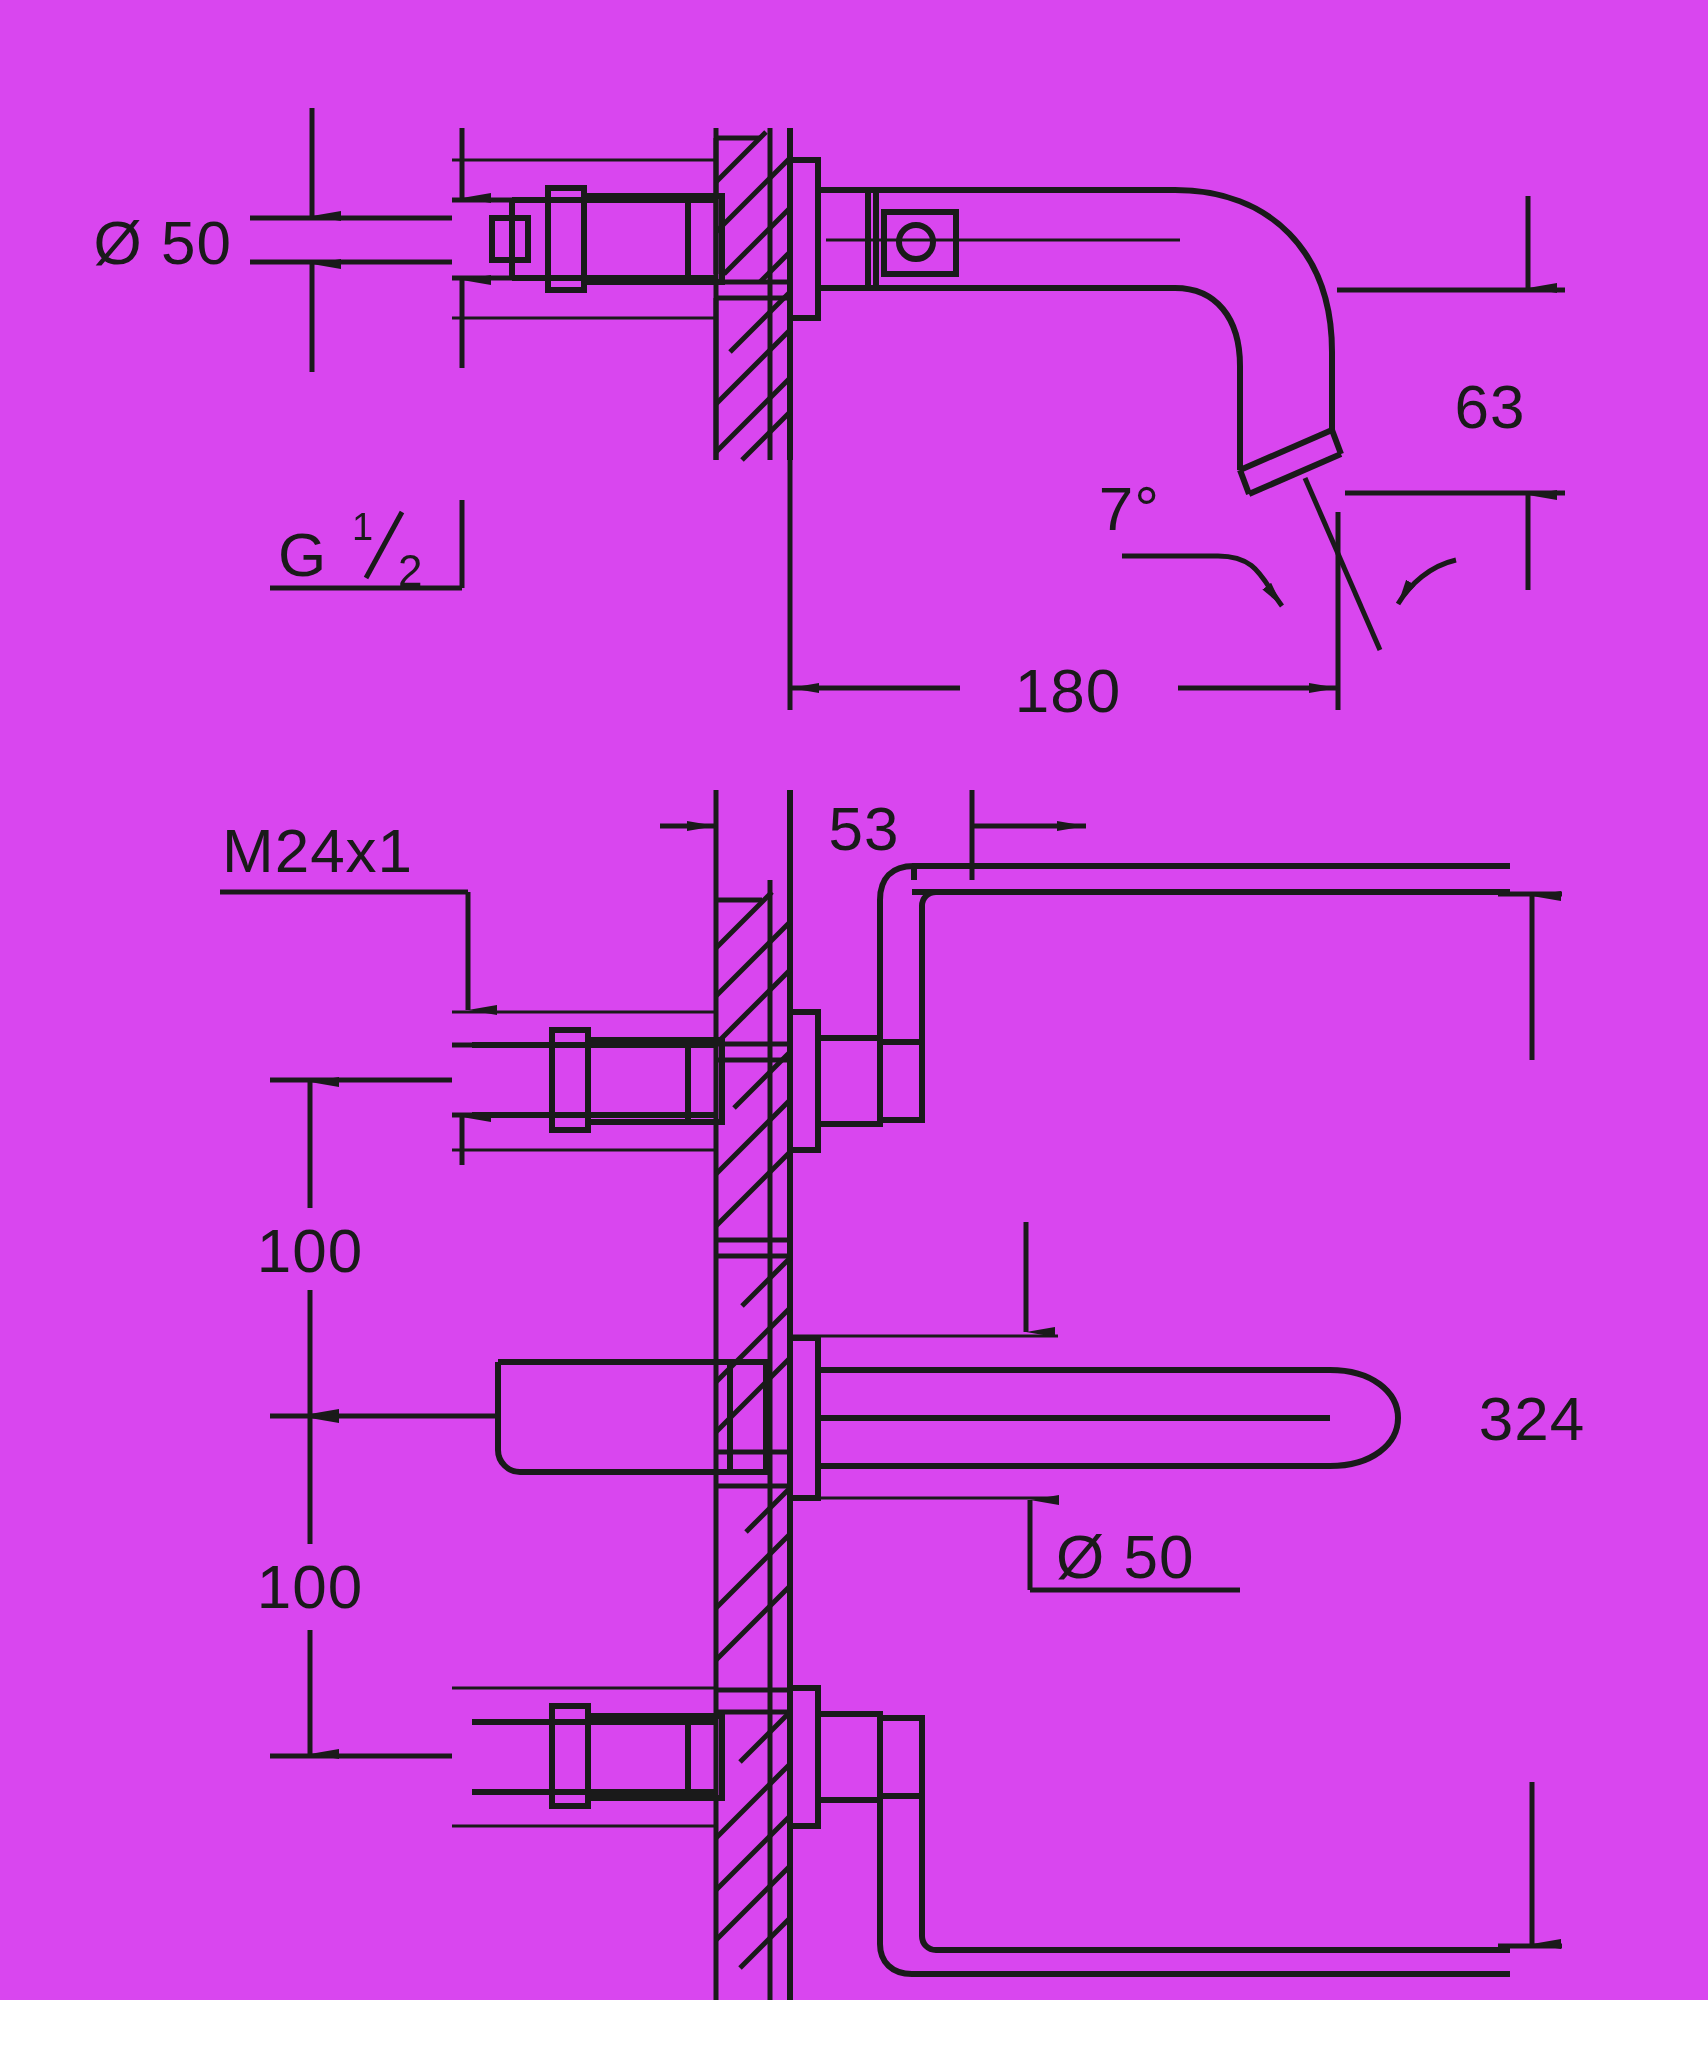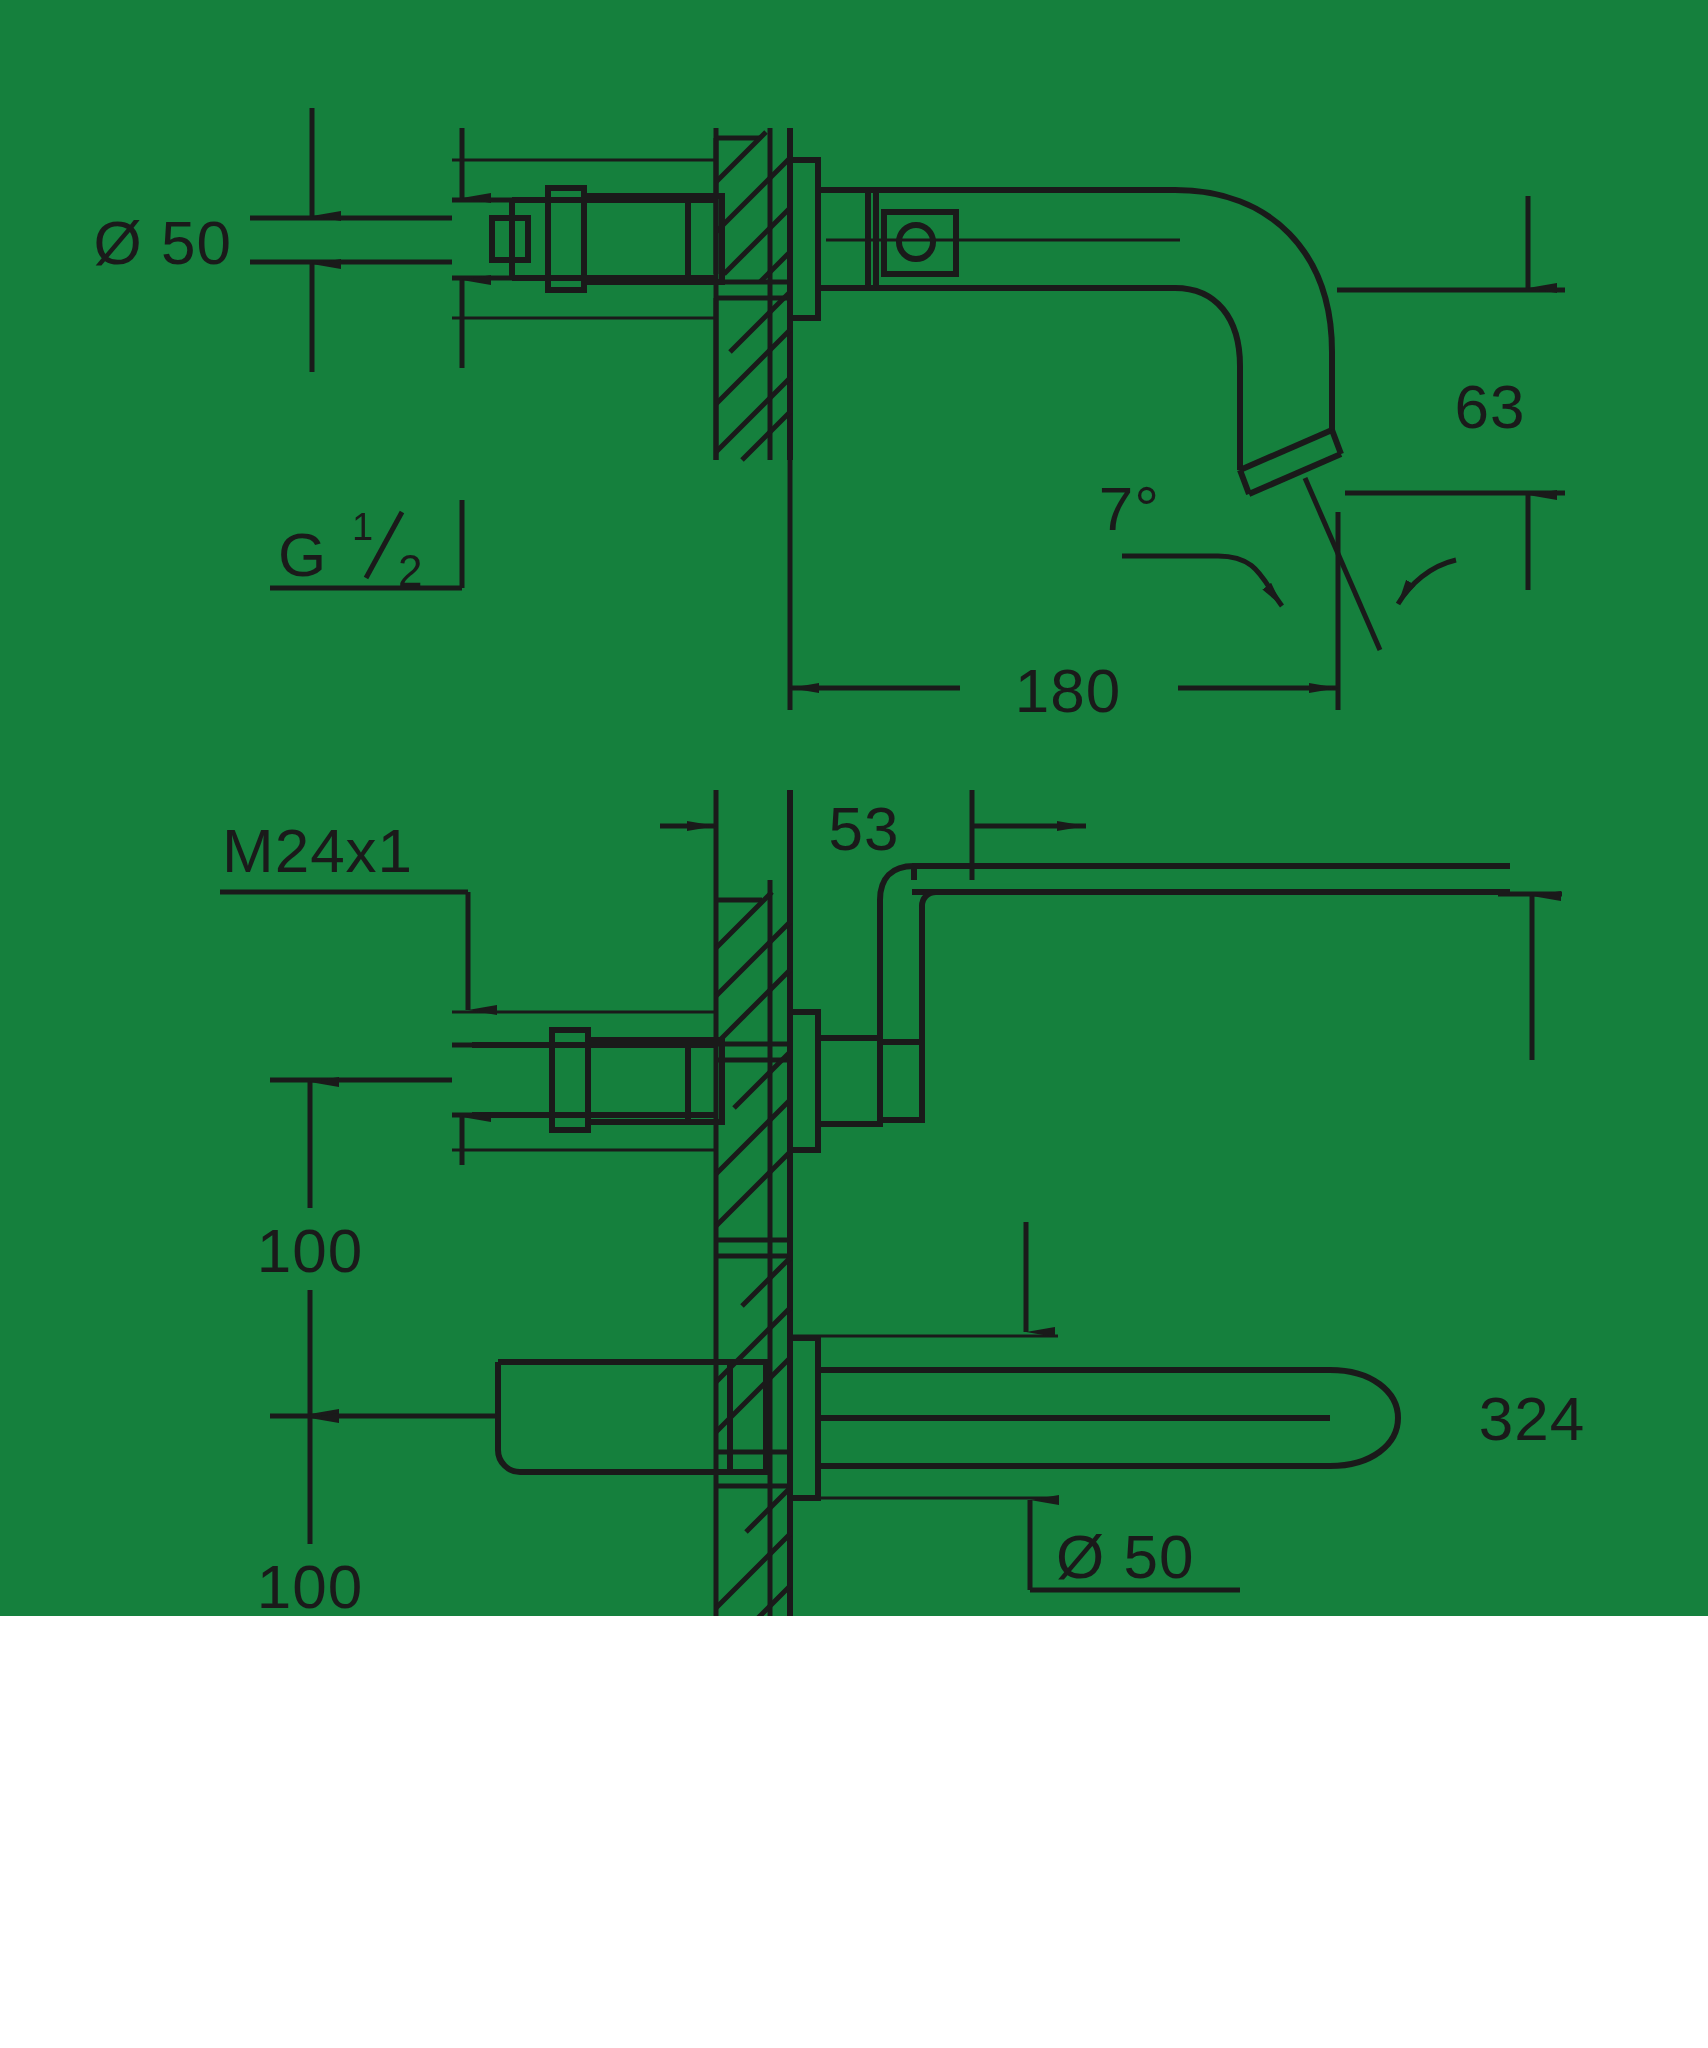--- a/index.html
+++ b/index.html
@@ -1,22 +1,22 @@
 <!DOCTYPE html>
 <html><head>
 <meta charset="utf-8">
 <title>Technical Drawing</title>
 <style>
   html,body{margin:0;padding:0;background:#ffffff;}
   body{font-family:"Liberation Sans","DejaVu Sans",sans-serif;}
   #stage{
     position:relative;
     width:1708px;
-    height:1616px;
-    background:#15803d;
+    height:2000px;
+    background:#d946ef;
     overflow:hidden;
   }
   #dwg{position:absolute;left:0;top:0;width:1708px;height:2048px;}
   .dimtext{
     font-family:"Liberation Sans","DejaVu Sans",sans-serif;
     fill:#1a1a1a;
     font-size:62px;
     letter-spacing:1px;
   }
   .dimtext.frac-num{font-size:38px;}

